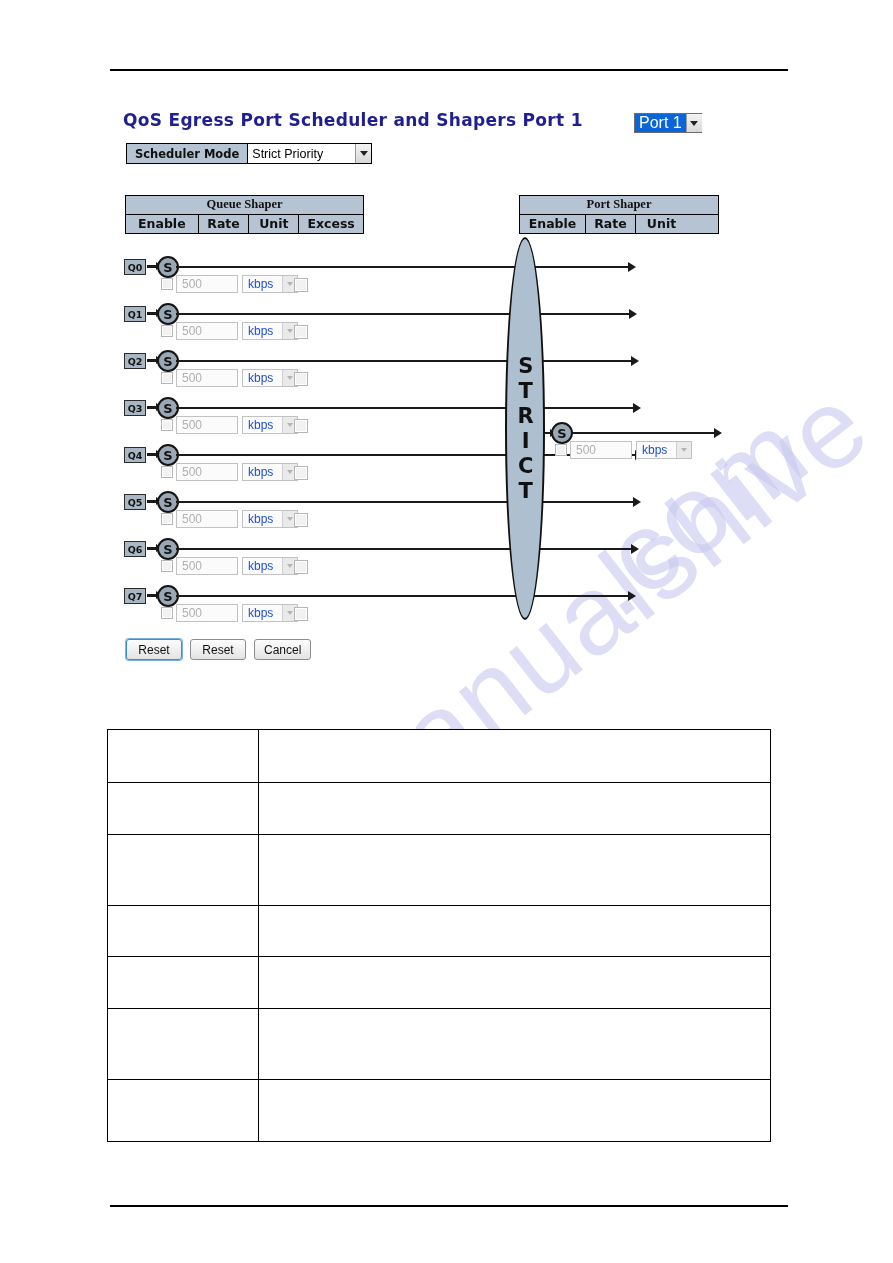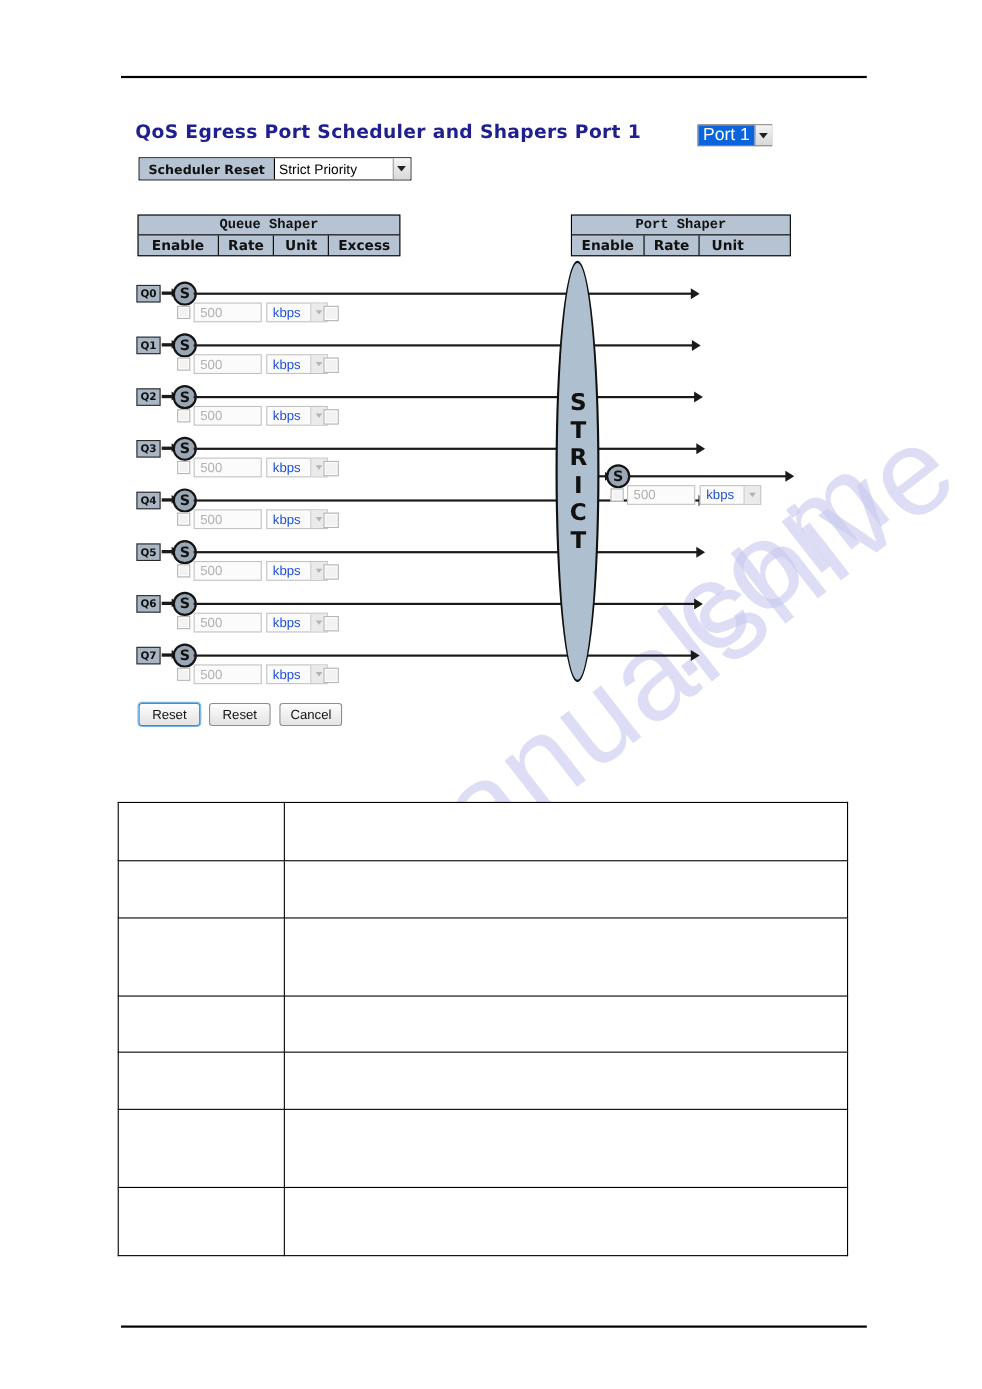--- a/index.html
+++ b/index.html
@@ -133,21 +133,21 @@
 
   
   .shaper-head {
     position: absolute;
     border: 1px solid #000;
     background: #b5c3d2;
     z-index: 10;
   }
   .shaper-head .sh-title {
     text-align: center;
-    font-family: Liberation Mono, monospace;
+    font-family: Liberation Serif, serif;
     font-size: 12.5px;
     font-weight: bold;
     color: #111;
     padding: 1px 0 2px;
     border-bottom: 1px solid #000;
   }
   .shaper-head .sh-cols { display: flex; align-items: flex-end; }
   .shaper-head .sh-col {
     text-align: center;
     font-family: "DejaVu Sans", sans-serif;
@@ -439,21 +439,21 @@
 <div class="page-rule" id="rule-bottom"></div>
 
 <div id="page-title">QoS Egress Port Scheduler and Shapers  Port 1</div>
 
 <div class="winselect" id="port-select">
   <div class="sel-val">Port 1</div>
   <div class="sel-arrow"></div>
 </div>
 
 <div id="sched-bar">
-  <div id="sched-label">Scheduler Reset</div>
+  <div id="sched-label">Scheduler Mode</div>
   <div class="winselect" id="sched-select">
     <div class="sel-val">Strict Priority</div>
     <div class="sel-arrow"></div>
   </div>
 </div>
 
 <div class="shaper-head" id="queue-shaper-head">
   <div class="sh-title">Queue Shaper</div>
   <div class="sh-cols">
     <div class="sh-col c0">Enable</div>

